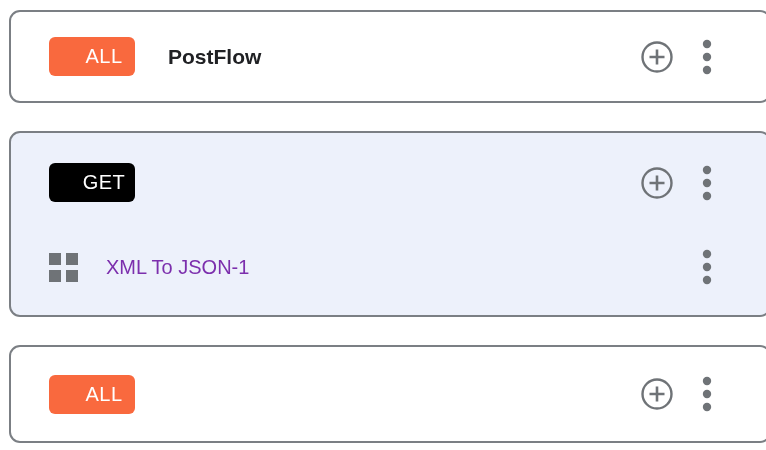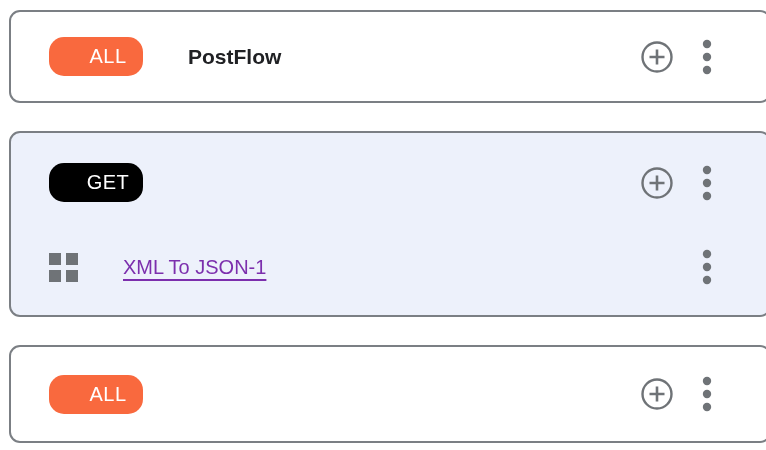--- a/index.html
+++ b/index.html
@@ -32,32 +32,32 @@
   }
   .card-getflow .flow-header {
     height: auto;
     padding-top: 30px;
   }
 
   .method-badge {
     display: flex;
     align-items: center;
     justify-content: center;
-    width: 94px;
+    width: 86px;
     height: 39px;
-    border-radius: 15px;
+    border-radius: 6px;
     color: #ffffff;
     font-size: 20px;
     letter-spacing: 0.5px;
     flex: none;
     padding-left: 24px;
   }
 
   .flow-title {
-    margin-left: 45px;
+    margin-left: 33px;
     font-size: 21px;
     font-weight: 700;
     color: #202124;
     white-space: nowrap;
   }
 
   .spacer { flex: 1; }
 
   .icon-btn {
     display: flex;
@@ -84,24 +84,23 @@
     grid-template-rows: 12px 12px;
     gap: 5px;
     flex: none;
   }
   .policy-grid-icon span {
     background: #6f7377;
     width: 12px; height: 12px;
   }
 
   .policy-link {
-    margin-left: 45px;
+    margin-left: 28px;
     font-size: 20px;
     color: #7c2fad;
-    text-decoration: underline;
     text-decoration-thickness: 2px;
     text-underline-offset: 5px;
     cursor: pointer;
     white-space: nowrap;
   }
 </style>
 </head>
 <body>
 
 <div class="stage">

